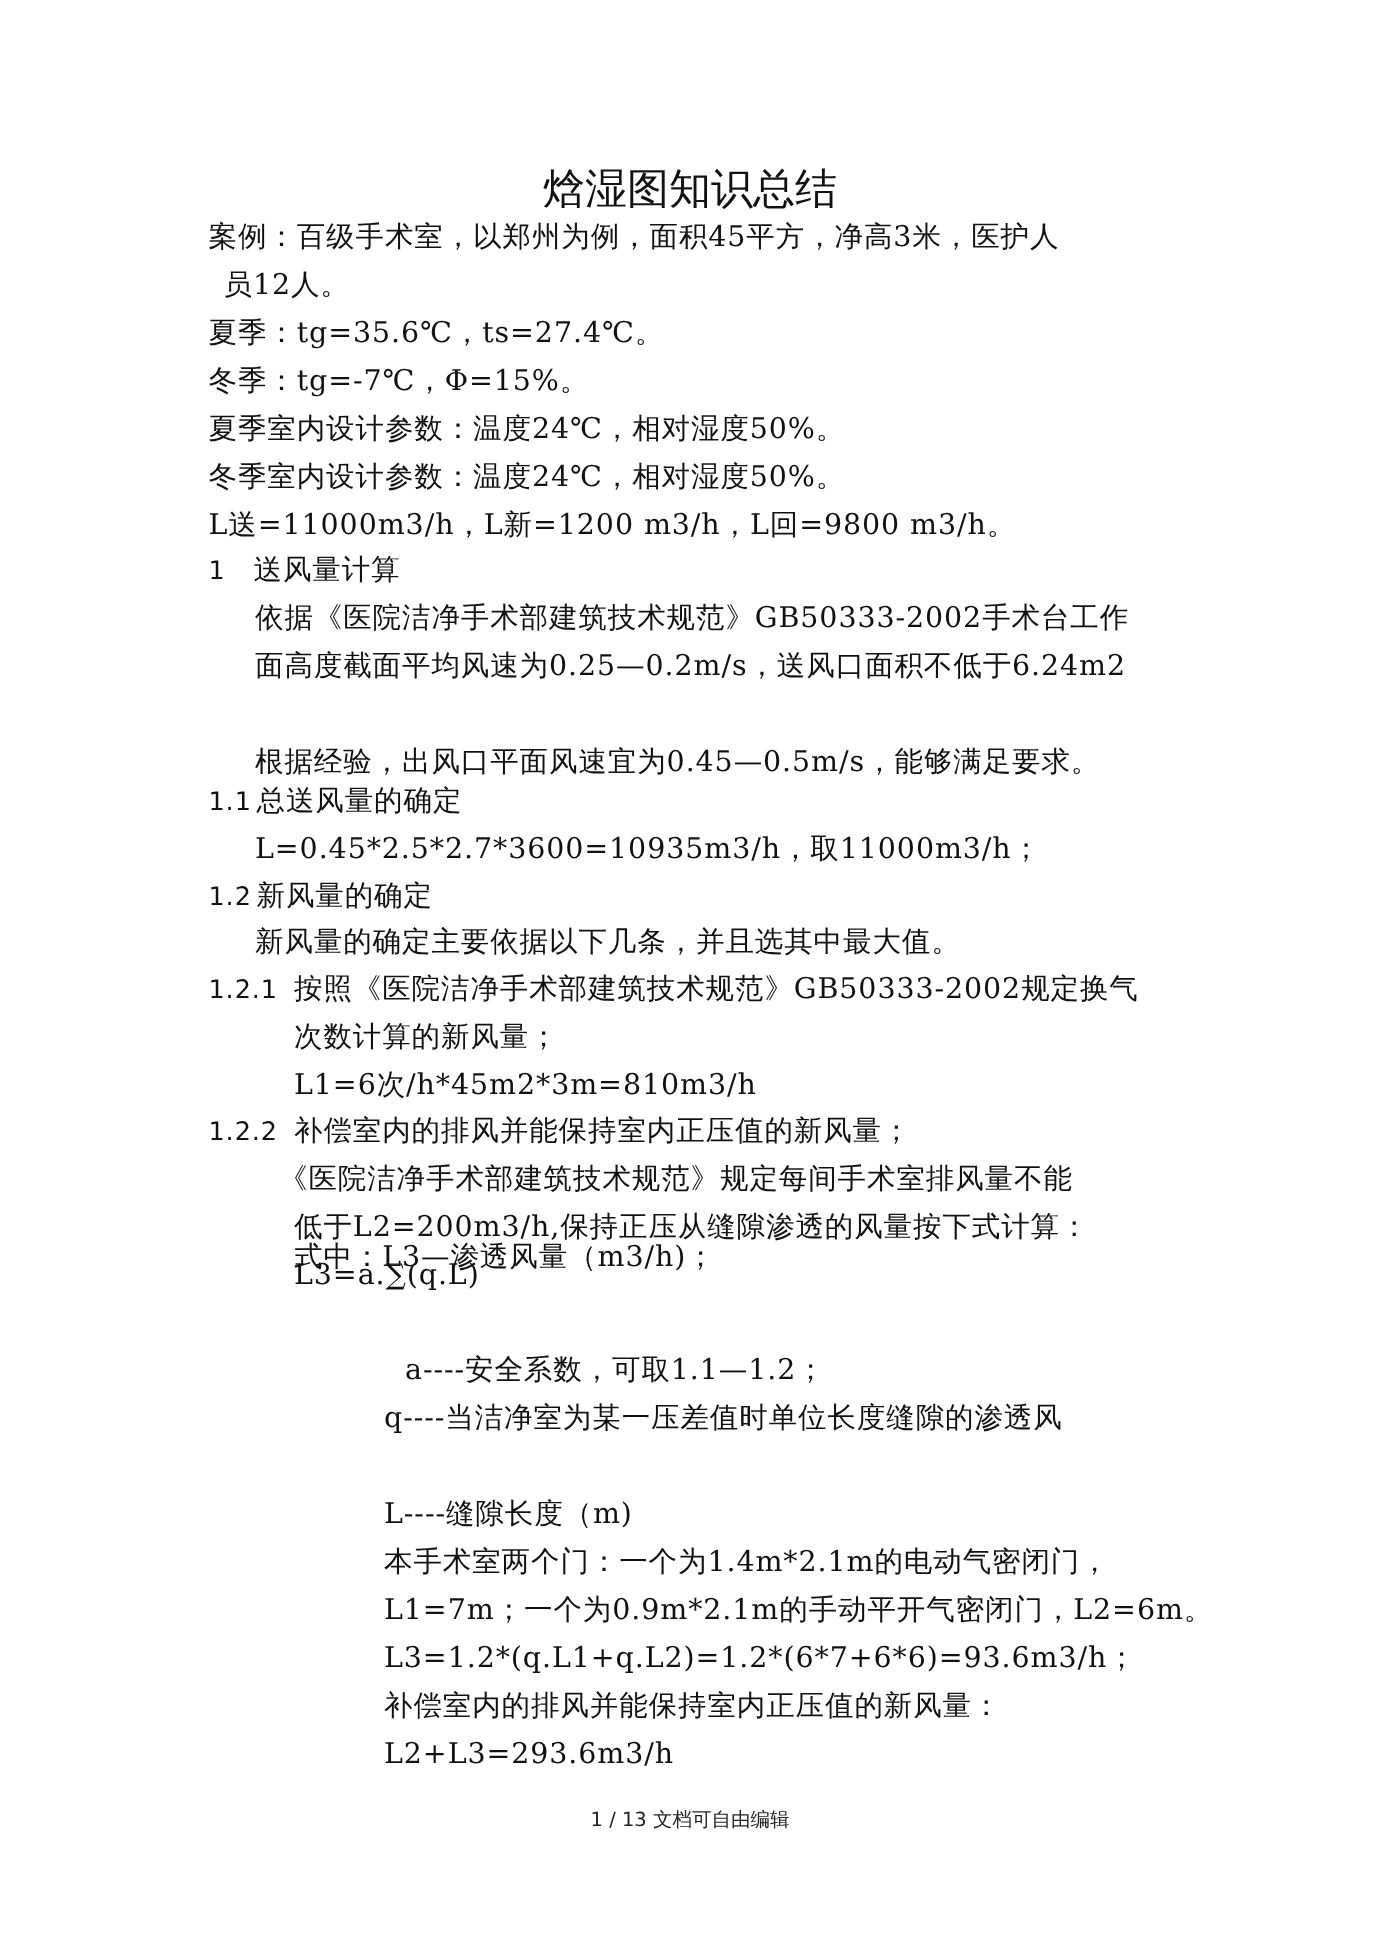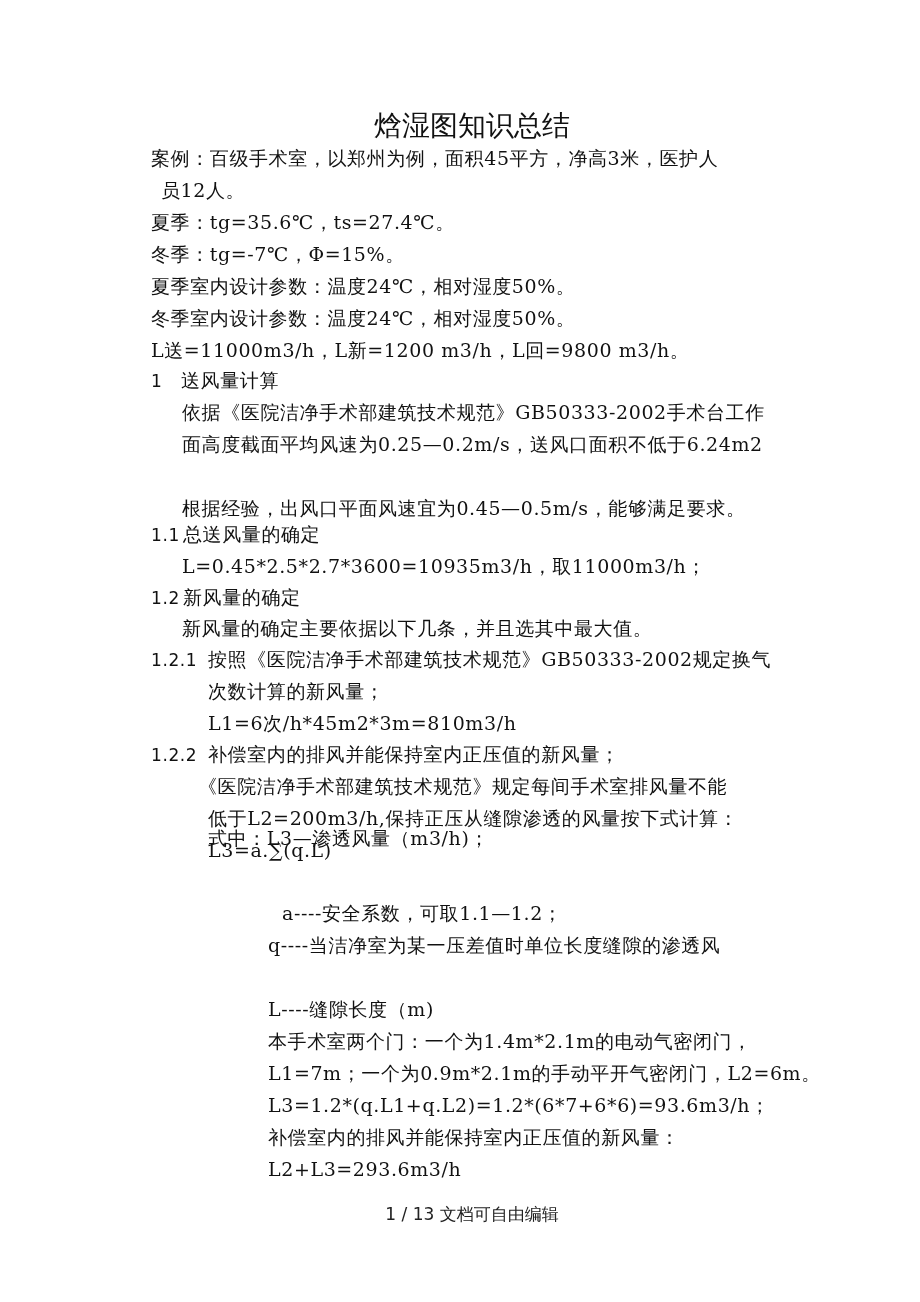--- a/index.html
+++ b/index.html
@@ -1,17 +1,17 @@
 <!DOCTYPE html>
 <html><head>
   <meta charset="utf-8">
   <style>
     html, body { margin: 0; padding: 0; background: #ffffff; }
     body { width: 920px; height: 1302px; position: relative; overflow: hidden; }
-    .page { position: absolute; left: 0; top: 0; width: 808px; height: 1302px; background: #ffffff; margin-left: 12px; }
+    .page { position: absolute; left: 0; top: 0; width: 808px; height: 1302px; background: #ffffff; }
     .ln {
       position: absolute;
       font-family: "DejaVu Serif", "Liberation Serif", serif;
       font-size: 19px;
       color: #111111;
       white-space: nowrap;
       line-height: 26px;
       letter-spacing: 0.6px;
     }
     .title {
@@ -19,21 +19,21 @@
       text-align: center;
       font-family: "DejaVu Sans", "Liberation Sans", sans-serif;
       font-size: 28px; color: #111111; line-height: 40px;
     }
     .num { font-family: "DejaVu Sans", "Liberation Sans", sans-serif; font-size: 17px; }
     .hd { display: inline-block; }
     .footer {
       position: absolute; left: 0; width: 920px; top: 1204px;
       text-align: center;
       font-family: "DejaVu Sans", "Liberation Sans", sans-serif;
-      font-size: 17px; color: #222222; line-height: 20px;
+      font-size: 13px; color: #222222; line-height: 20px;
     }
   </style>
 </head>
 <body>
 
 <div class="page">
 
   <div class="title">焓湿图知识总结</div>
 
   <div class="ln" style="left:139px; top:145px;">案例：百级手术室，以郑州为例，面积45平方，净高3米，医护人</div>

